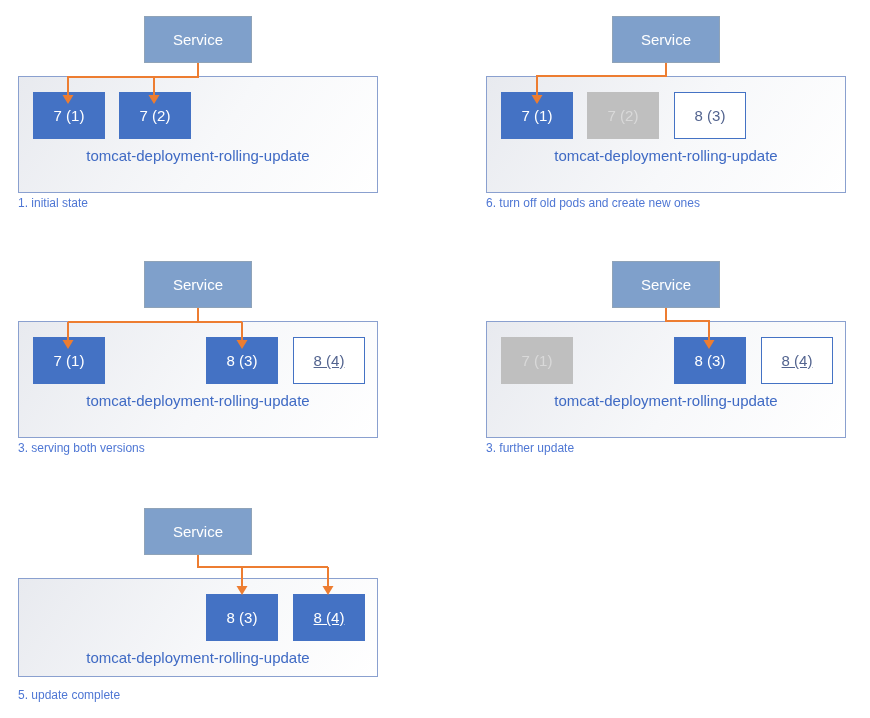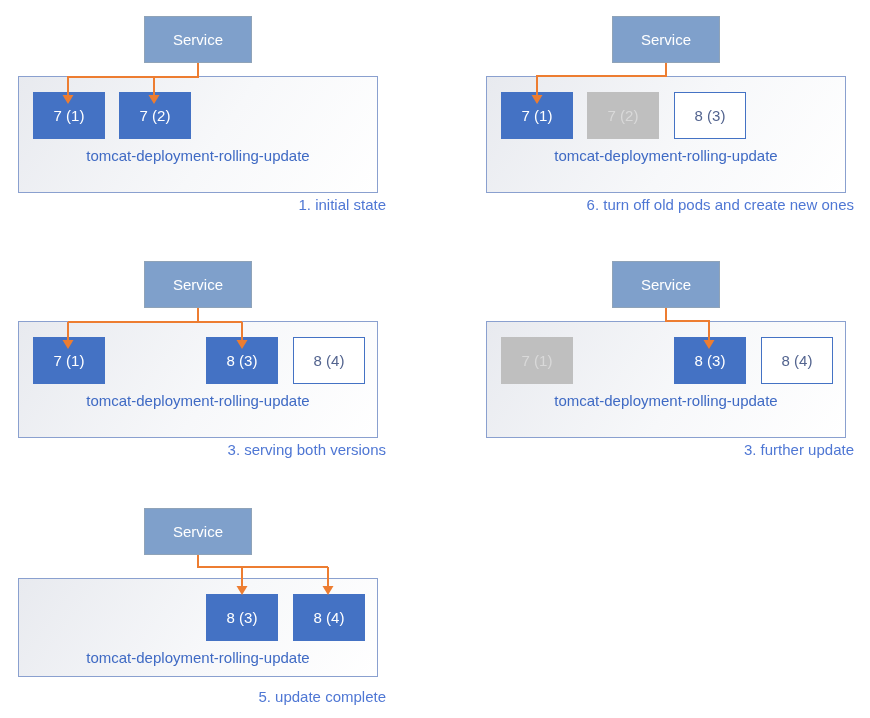--- a/index.html
+++ b/index.html
@@ -47,36 +47,36 @@
   .pod {
     position: absolute; top: 15px;
     width: 72px; height: 47px;
     display: flex; align-items: center; justify-content: center;
     font-size: 15px;
     box-sizing: border-box;
   }
   .slot1 { left: 14px; }
   .slot2 { left: 100px; text-align: center; }
   .slot3 { left: 187px; }
-  .slot4 { left: 274px; }
+  .slot4 { left: 274px; text-decoration: underline; }
   .pod--active { background: var(--pod-active); color: var(--pod-active-text); }
   .pod--off    { background: var(--pod-off);    color: var(--pod-off-text); }
   .pod--new    { background: #ffffff; border: 1.5px solid var(--pod-new-border); color: var(--pod-new-text); }
 
   .deploy-label {
     position: absolute; left: 0; right: 0; top: 70px;
     text-align: center;
     font-size: 15px;
     color: var(--label-text);
   }
   .caption {
-    position: absolute; left: 8px; top: 196px;
+    position: absolute; left: 0; top: 196px;
     width: 360px;
-    text-align: right;
-    font-size: 15px;
+    text-align: left;
+    font-size: 12px;
     color: var(--caption-text);
   }
   .panel--p5 .caption { top: 208px; }
 
   svg.arrows {
     position: absolute; left: 0; top: 0;
     pointer-events: none;
   }
   svg.arrows path { stroke: var(--arrow); stroke-width: 2; fill: none; }
   svg.arrows polygon { fill: var(--arrow); }

